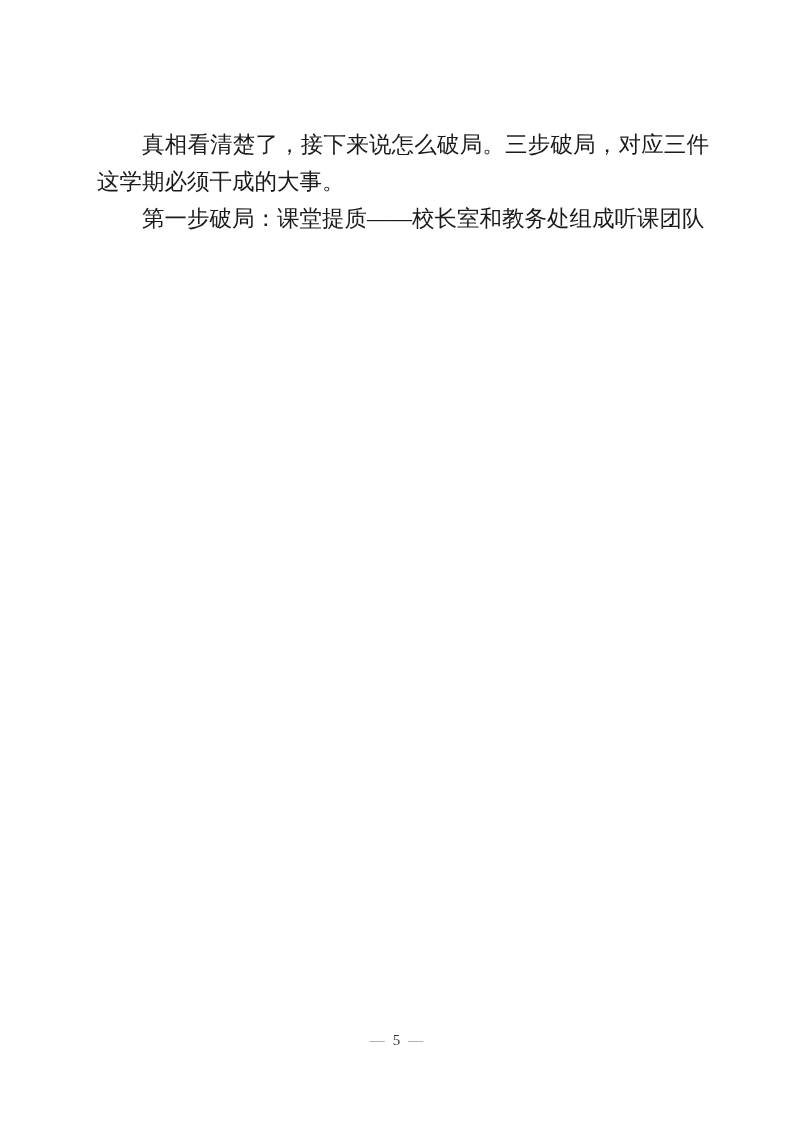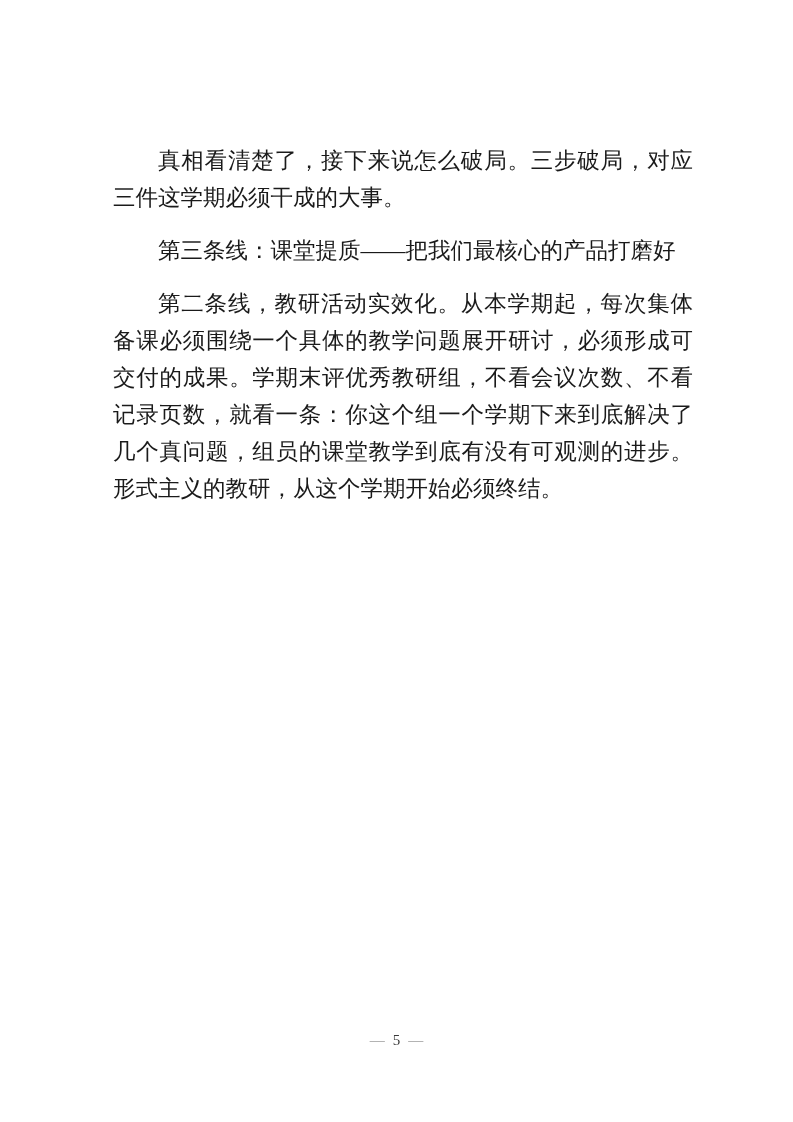--- a/index.html
+++ b/index.html
@@ -15,21 +15,21 @@
     overflow: hidden;
     font-family: "Liberation Serif", "DejaVu Serif", serif;
   }
   .body-text {
     position: absolute;
     left: 97px;
     top: 126px;
     width: 612px;
   }
   .body-text p {
-    margin: 16px;
+    margin: 0;
     padding: 0;
     font-size: 22.5px;
     line-height: 37px;
     color: #1a1a1a;
     text-align: justify;
     text-justify: inter-character;
     text-indent: 2em;
     word-break: normal;
     font-weight: 400;
   }
@@ -50,20 +50,19 @@
   .page-footer .num {
     color: #3a3a3a;
   }
 </style>
 </head>
 <body>
 
 <div class="page">
   <div class="body-text">
     <p>真相看清楚了，接下来说怎么破局。三步破局，对应三件这学期必须干成的大事。</p>
-    <p>第三条线：课堂提质——把我们最核心的产品打磨好</p>
-    <p>第二条线，教研活动实效化。从本学期起，每次集体备课必须围绕一个具体的教学问题展开研讨，必须形成可交付的成果。学期末评优秀教研组，不看会议次数、不看记录页数，就看一条：你这个组一个学期下来到底解决了几个真问题，组员的课堂教学到底有没有可观测的进步。形式主义的教研，从这个学期开始必须终结。</p>
+    <p>第一步破局：课堂提质——校长室和教务处组成听课团队</p>
   </div>
 
   <div class="page-footer">
     <span class="dash">—</span><span class="num">5</span><span class="dash">—</span>
   </div>
 </div>
 
 </body></html>

